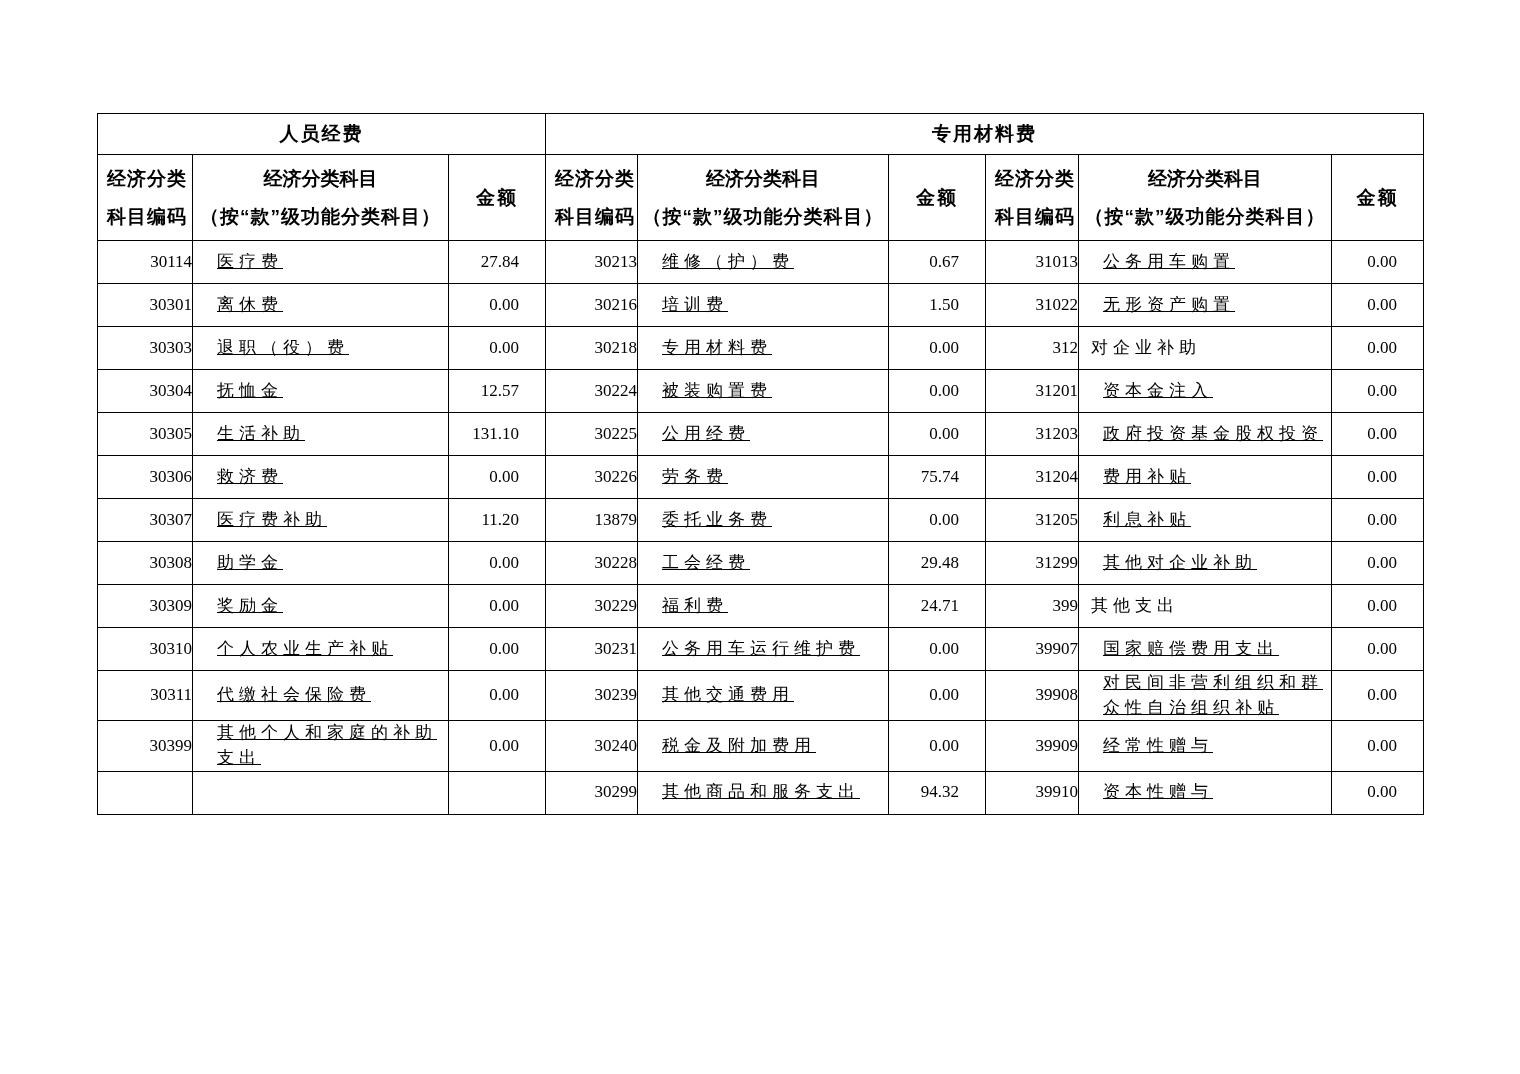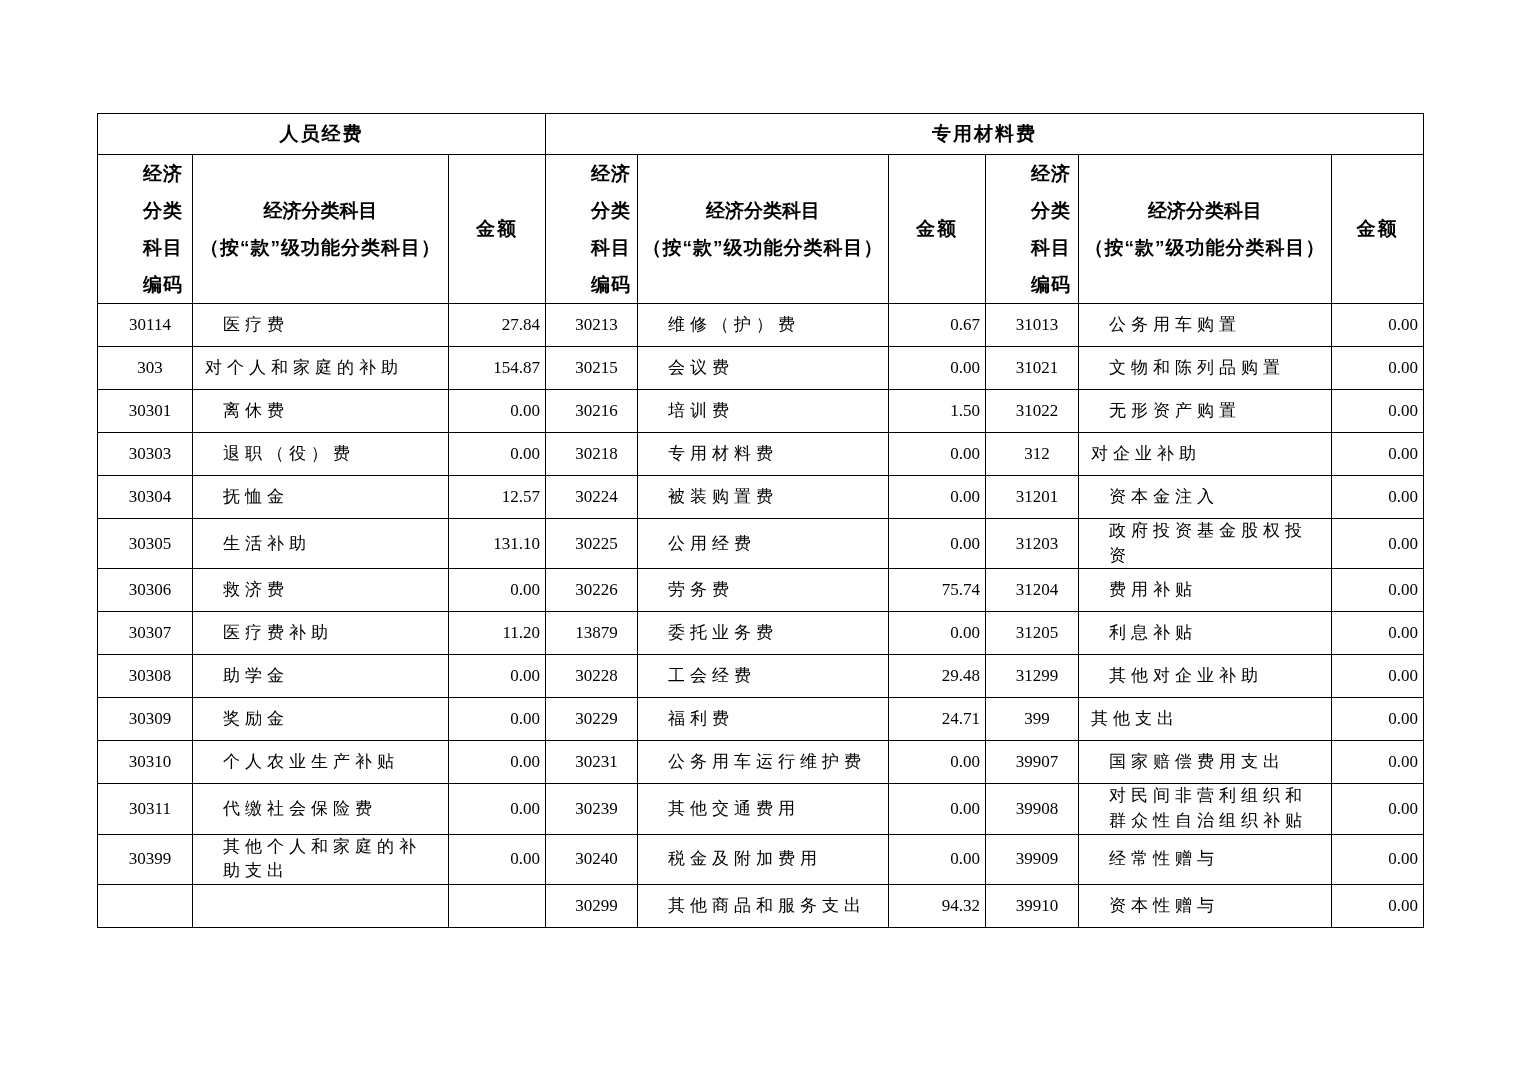--- a/index.html
+++ b/index.html
@@ -32,34 +32,34 @@
   }
   thead th {
     font-family: "Liberation Sans", "DejaVu Sans", sans-serif;
     font-weight: bold;
     font-size: 19px;
     text-align: center;
   }
   tr.group-header-row th { height: 40px; letter-spacing: 2px; }
   tr.col-header-row th { height: 85px; }
   th.code-h { text-align: left; padding-left: 9px; letter-spacing: 1px; }
-  th.code-h div { line-height: 1.95; margin-left: 36px; }
+  th.code-h div { line-height: 1.95; }
   th.subject-h div { line-height: 1.95; }
   th.subject-h .l2 { letter-spacing: 1px; }
   th.amount-h { letter-spacing: 2px; }
   tbody td {
     font-size: 17px;
     height: 42px;
     line-height: 1.45;
   }
-  td.code { text-align: center; padding-left: 10px; }
+  td.code { text-align: right; padding-left: 10px; }
   td.subject { padding-right: 6px; letter-spacing: 5px; }
-  td.subject.child { padding-left: 30px; }
+  td.subject.child { padding-left: 24px; text-decoration: underline; }
   td.subject.parent { padding-left: 12px; }
-  td.amount { text-align: right; padding-right: 5px; }
+  td.amount { text-align: right; padding-right: 26px; }
 </style>
 </head>
 <body>
 
 <div class="page">
   <table class="budget">
     <colgroup>
       <col style="width:95px">
         <col style="width:256px">
         <col style="width:97px">
@@ -111,31 +111,20 @@
           <td class="subject child">医疗费</td>
           <td class="amount">27.84</td>
           <td class="code">30213</td>
           <td class="subject child">维修（护）费</td>
           <td class="amount">0.67</td>
           <td class="code">31013</td>
           <td class="subject child">公务用车购置</td>
           <td class="amount">0.00</td>
         </tr>
         <tr>
-          <td class="code">303</td>
-          <td class="subject parent">对个人和家庭的补助</td>
-          <td class="amount">154.87</td>
-          <td class="code">30215</td>
-          <td class="subject child">会议费</td>
-          <td class="amount">0.00</td>
-          <td class="code">31021</td>
-          <td class="subject child">文物和陈列品购置</td>
-          <td class="amount">0.00</td>
-        </tr>
-        <tr>
           <td class="code">30301</td>
           <td class="subject child">离休费</td>
           <td class="amount">0.00</td>
           <td class="code">30216</td>
           <td class="subject child">培训费</td>
           <td class="amount">1.50</td>
           <td class="code">31022</td>
           <td class="subject child">无形资产购置</td>
           <td class="amount">0.00</td>
         </tr>

